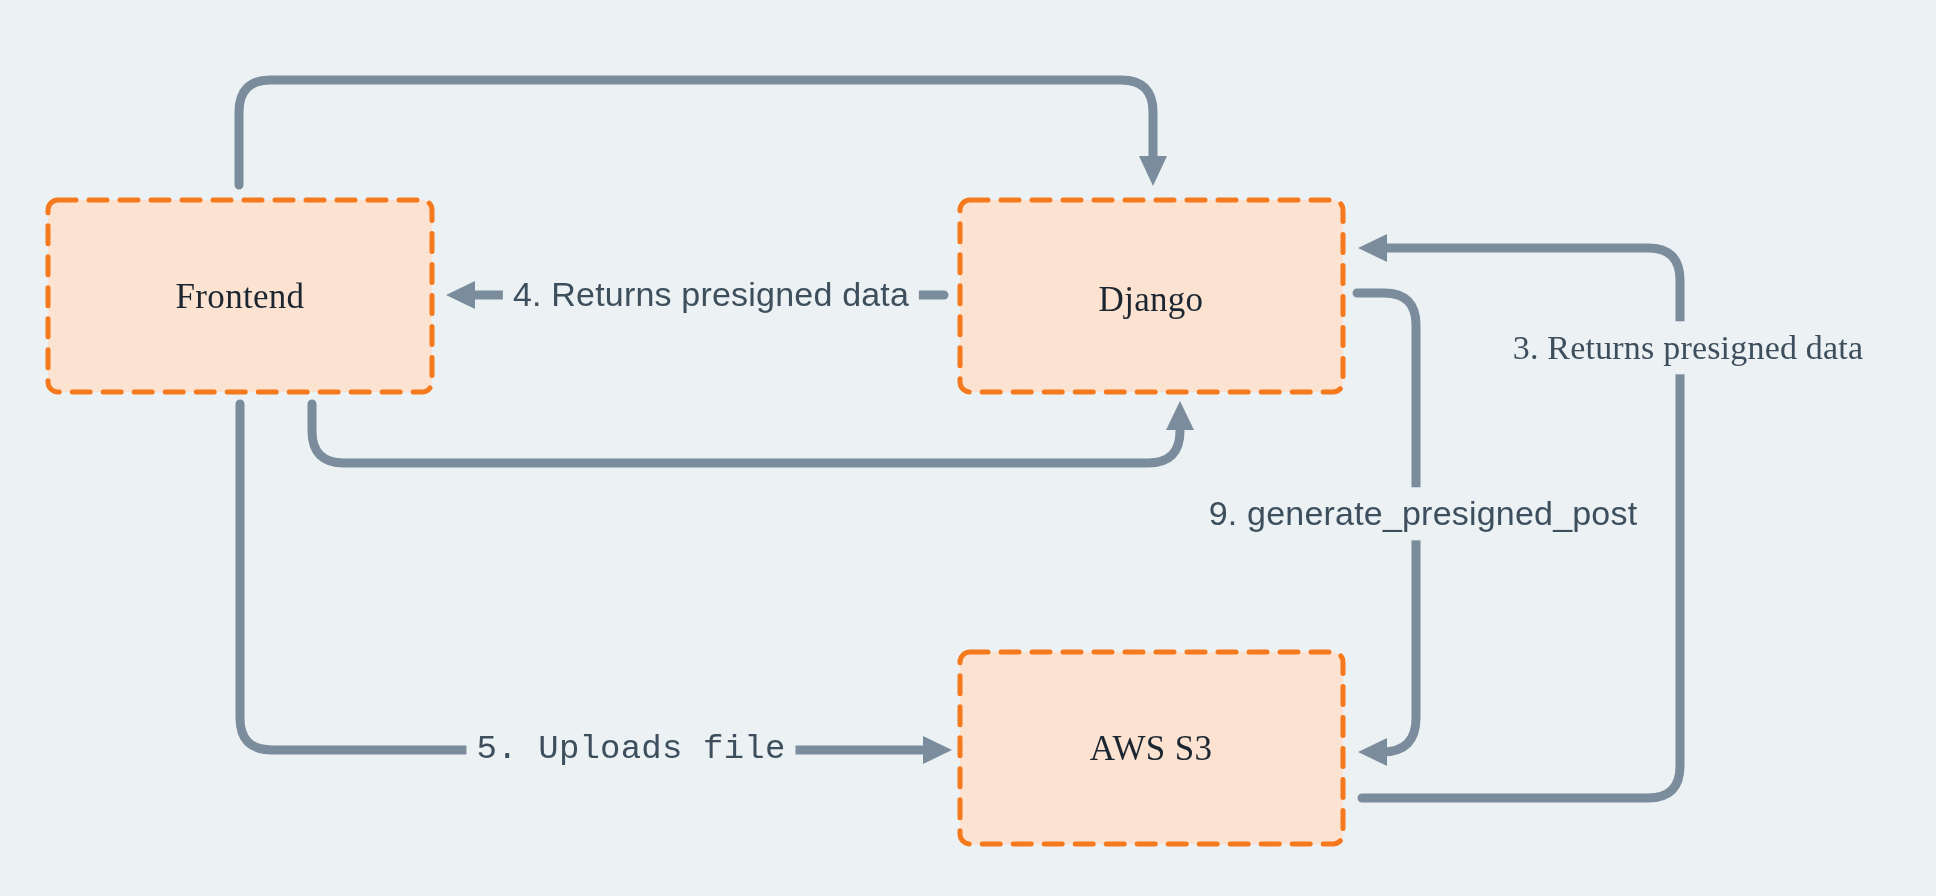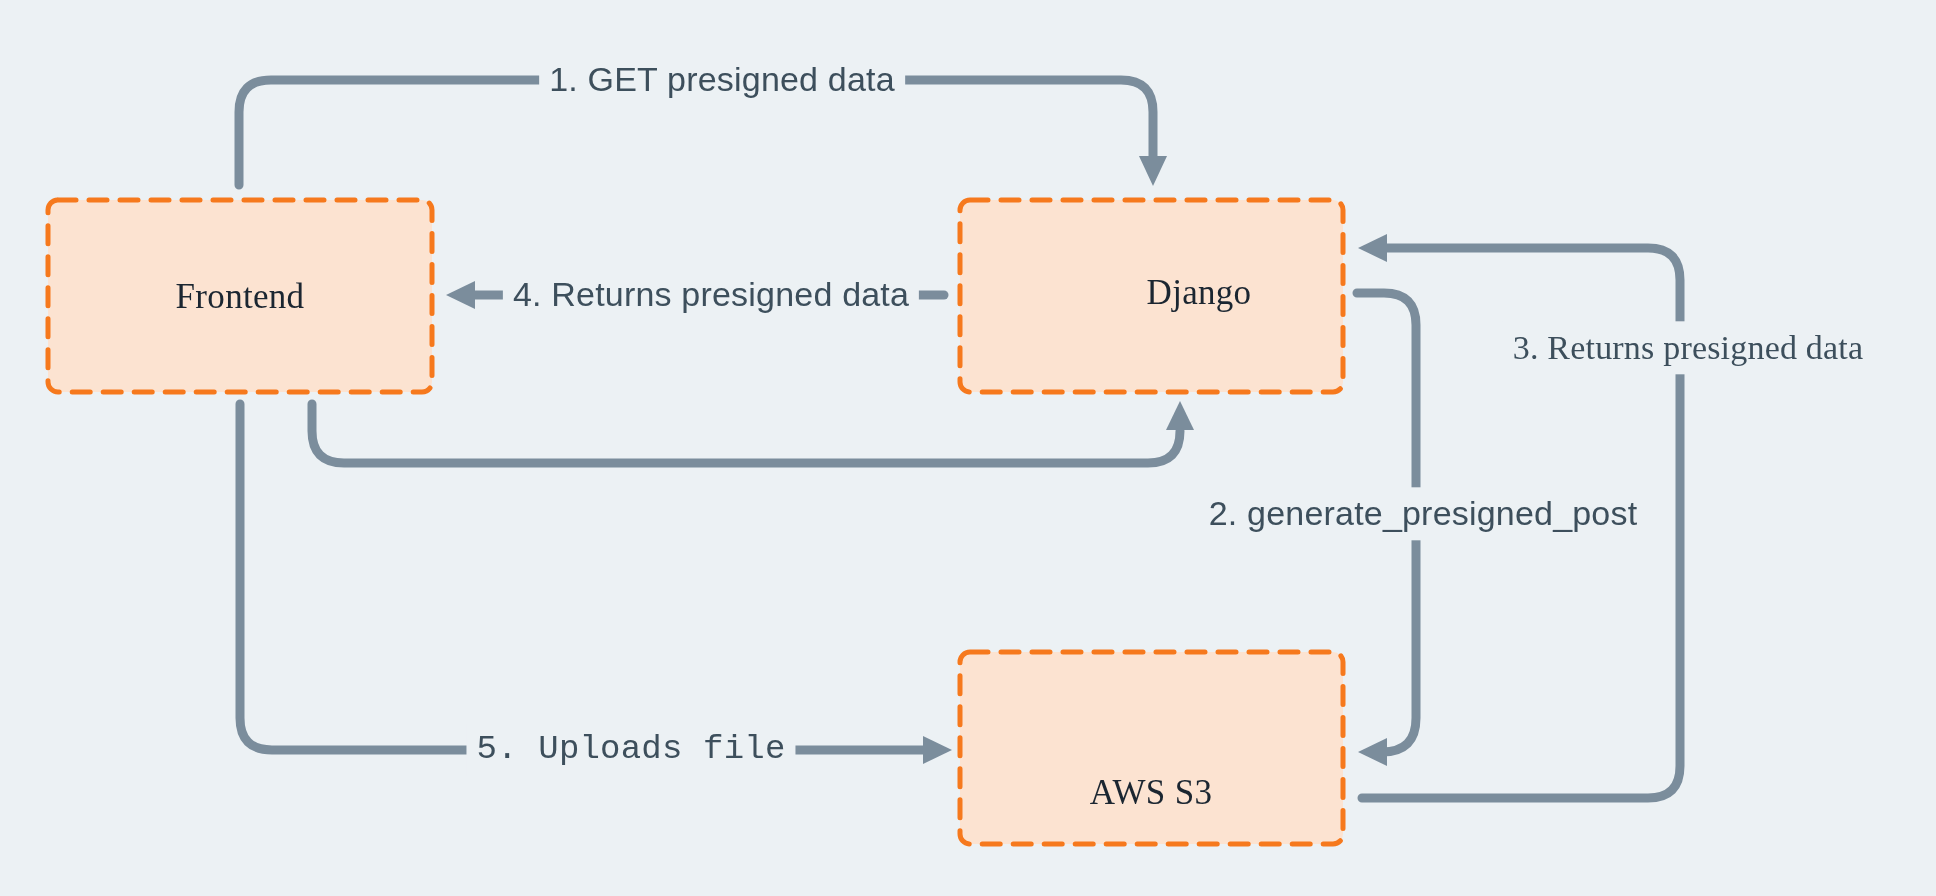--- a/index.html
+++ b/index.html
@@ -85,22 +85,21 @@
     </g>
 
     <g>
       <rect class="node-rect" x="48" y="200" width="384" height="192" rx="10"></rect>
       <rect class="node-rect" x="960" y="200" width="383" height="192" rx="10"></rect>
       <rect class="node-rect" x="960" y="652" width="383" height="192" rx="10"></rect>
     </g>
   </svg>
 
   <div class="node-label" style="left:240px; top:297px;">Frontend</div>
-  <div class="node-label" style="left:1151px; top:293px;margin-left:48px;">Django</div>
-  <div class="node-label" style="left:1151px; top:749px;margin-top:44px;">AWS S3</div>
+  <div class="node-label" style="left:1151px; top:300px;">Django</div>
+  <div class="node-label" style="left:1151px; top:749px;">AWS S3</div>
 
-  <div class="edge-label" style="left:722px; top:80px;">1. GET presigned data</div>
-  <div class="edge-label" style="left:1423px; top:514px;">2. generate_presigned_post</div>
+  <div class="edge-label" style="left:1423px; top:514px;">9. generate_presigned_post</div>
   <div class="edge-label" style="left:1688px; top:348px;font-family:Liberation Serif, serif;">3. Returns presigned data</div>
   <div class="edge-label" style="left:711px; top:295px;">4. Returns presigned data</div>
   <div class="edge-label" style="left:631px; top:750px;font-family:Liberation Mono, monospace;">5. Uploads file</div>
 
 </div>
 
 </body></html>

